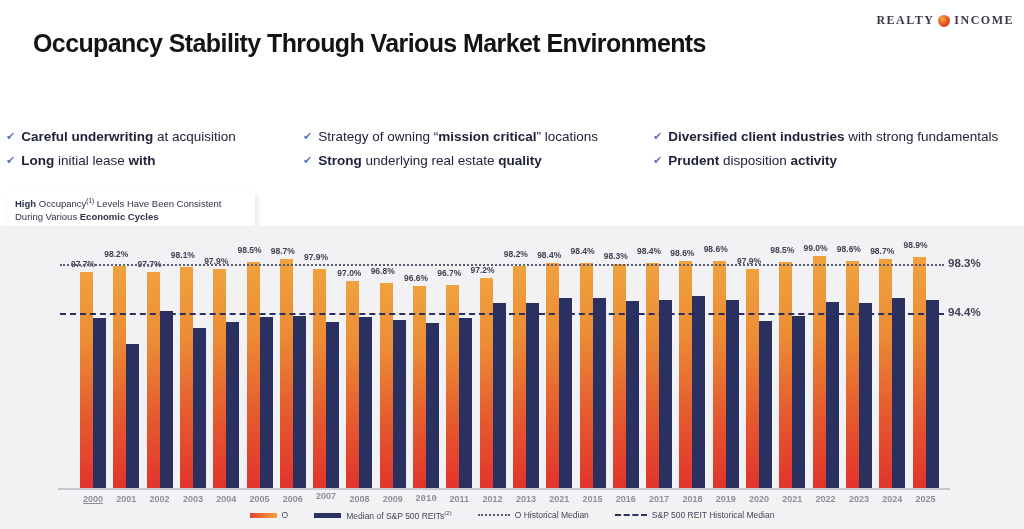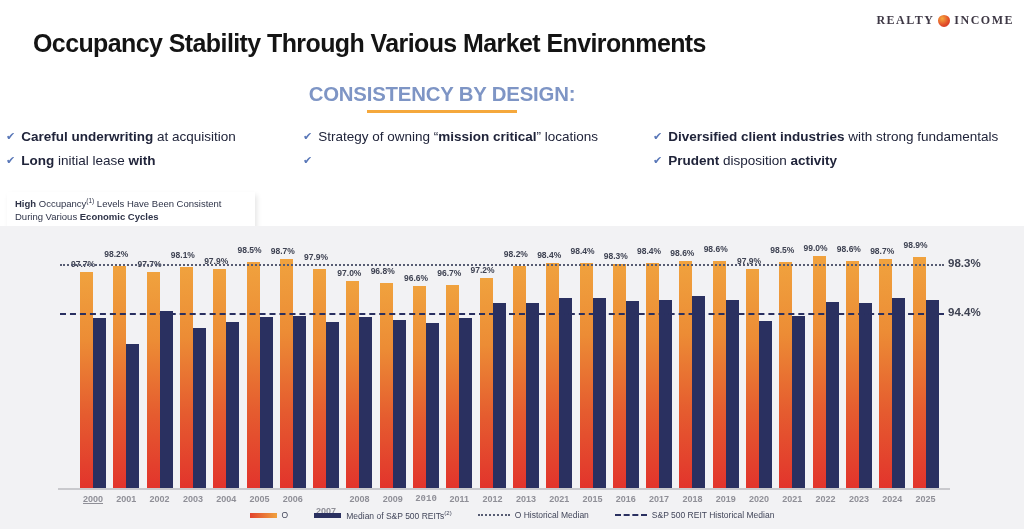--- a/index.html
+++ b/index.html
@@ -61,42 +61,39 @@
 <div id="slide">
 
   <div id="logo">
     <span>REALTY</span>
     <span class="mark"></span>
     <span>INCOME</span>
   </div>
 
   <div id="title">Occupancy Stability Through Various Market Environments</div>
 
-  <div id="subtitle">
-    <div class="txt">CONSISTENCY BY DESIGN:</div>
-    <div class="rule"></div>
-  </div>
 
   <div id="bullet-col-1" class="bullet-col">
       <div class="bullet">
         <span class="chk">✔</span>
         <span><b>Careful underwriting</b><span> at acquisition</span></span>
       </div>
       <div class="bullet">
         <span class="chk">✔</span>
         <span><b>Long</b><span> initial lease </span><b>with</b></span>
       </div>
     </div>
   <div id="bullet-col-2" class="bullet-col">
       <div class="bullet">
         <span class="chk">✔</span>
         <span><span>Strategy of owning “</span><b>mission critical</b><span>” locations</span></span>
       </div>
       <div class="bullet">
         <span class="chk">✔</span>
+        <span><b>Strong</b><span> underlying real estate </span><b>quality</b></span>
       </div>
     </div>
   <div id="bullet-col-3" class="bullet-col">
       <div class="bullet">
         <span class="chk">✔</span>
         <span><b>Diversified client industries</b><span> with strong fundamentals</span></span>
       </div>
       <div class="bullet">
         <span class="chk">✔</span>
         <span><b>Prudent</b><span> disposition </span><b>activity</b></span>
@@ -131,21 +128,21 @@
         <div class="bar sp" style="left: 259.5px; top: 91.184px; width: 13px; height: 170.816px;"></div>
         <div class="vlabel" style="left: 227.5px; top: 18.92px;">98.5%</div>
         <div class="ylabel" style="left: 242.5px; top: 268px;">2005</div>
         <div class="bar o" style="left: 279.8px; top: 33.408px; width: 13px; height: 228.592px;"></div>
         <div class="bar sp" style="left: 292.8px; top: 89.928px; width: 13px; height: 172.072px;"></div>
         <div class="vlabel" style="left: 260.8px; top: 20.408px;">98.7%</div>
         <div class="ylabel" style="left: 275.8px; top: 268px;">2006</div>
         <div class="bar o" style="left: 313.1px; top: 43.456px; width: 13px; height: 218.544px;"></div>
         <div class="bar sp" style="left: 326.1px; top: 96.208px; width: 13px; height: 165.792px;"></div>
         <div class="vlabel" style="left: 294.1px; top: 26.456px;">97.9%</div>
-        <div class="ylabel" style="left: 309.1px; top: 280px;">2007</div>
+        <div class="ylabel" style="left: 309.1px; top: 265px;">2007</div>
         <div class="bar o" style="left: 346.4px; top: 54.76px; width: 13px; height: 207.24px;"></div>
         <div class="bar sp" style="left: 359.4px; top: 91.184px; width: 13px; height: 170.816px;"></div>
         <div class="vlabel" style="left: 327.4px; top: 41.76px;">97.0%</div>
         <div class="ylabel" style="left: 342.4px; top: 268px;">2008</div>
         <div class="bar o" style="left: 379.7px; top: 57.272px; width: 13px; height: 204.728px;"></div>
         <div class="bar sp" style="left: 392.7px; top: 93.696px; width: 13px; height: 168.304px;"></div>
         <div class="vlabel" style="left: 360.7px; top: 40.272px;">96.8%</div>
         <div class="ylabel" style="left: 375.7px; top: 268px;">2009</div>
         <div class="bar o" style="left: 413px; top: 59.784px; width: 13px; height: 202.216px;"></div>
         <div class="bar sp" style="left: 426px; top: 97.464px; width: 13px; height: 164.536px;"></div>

